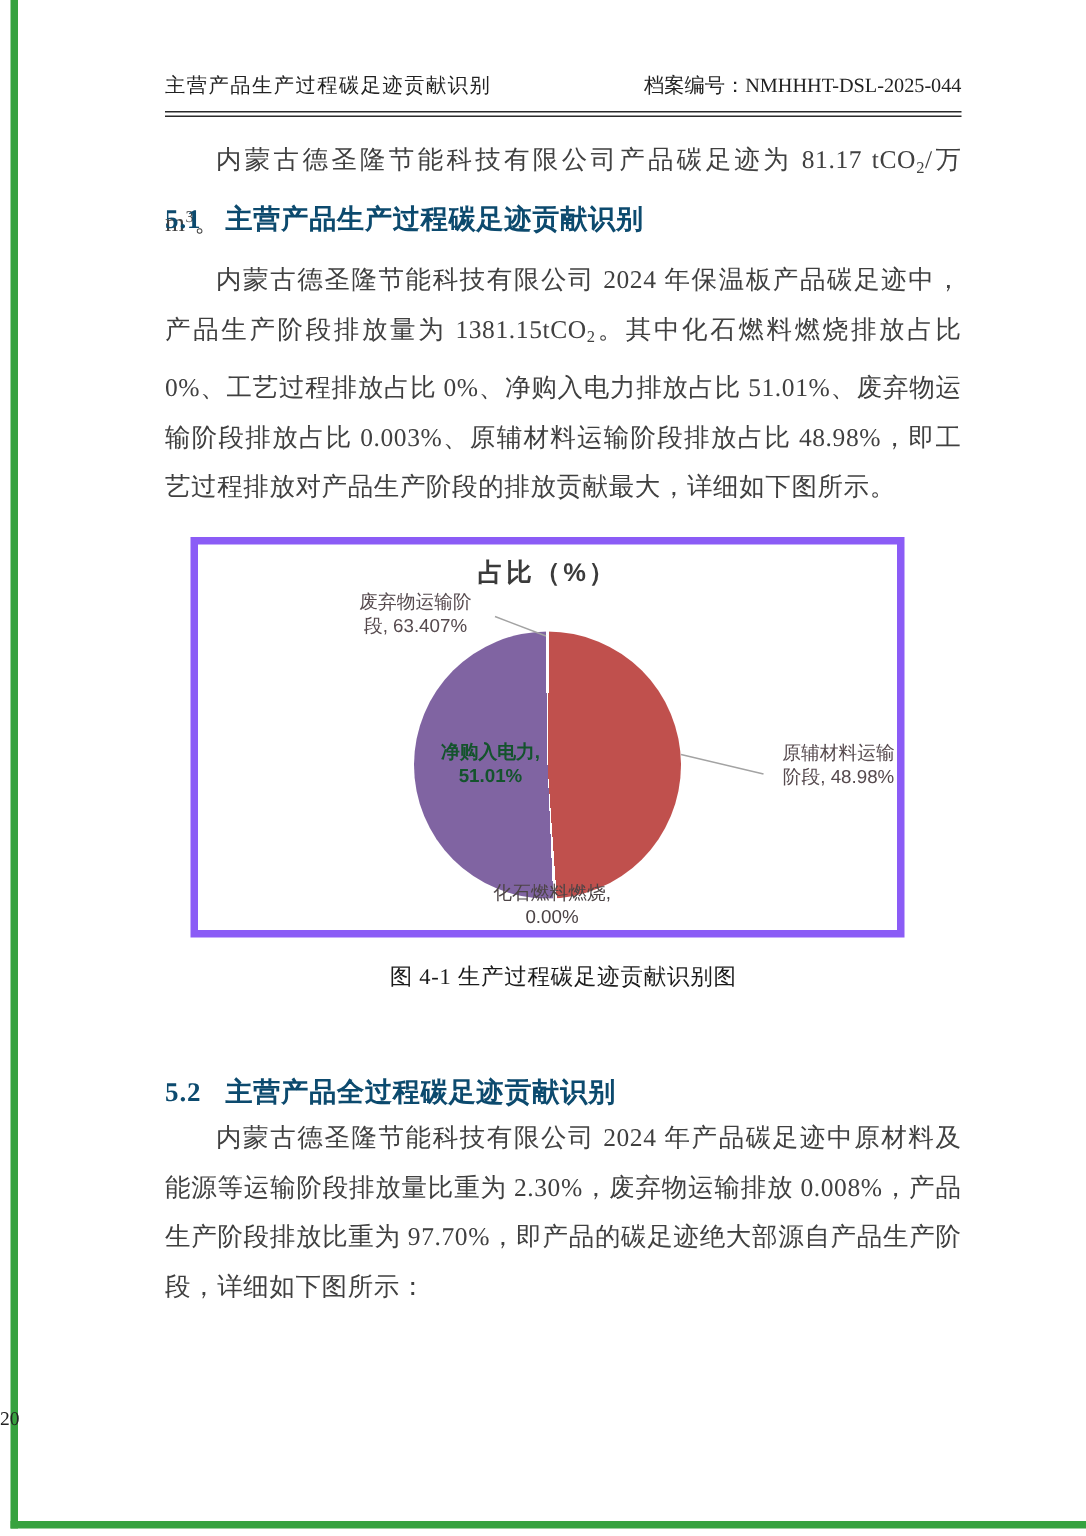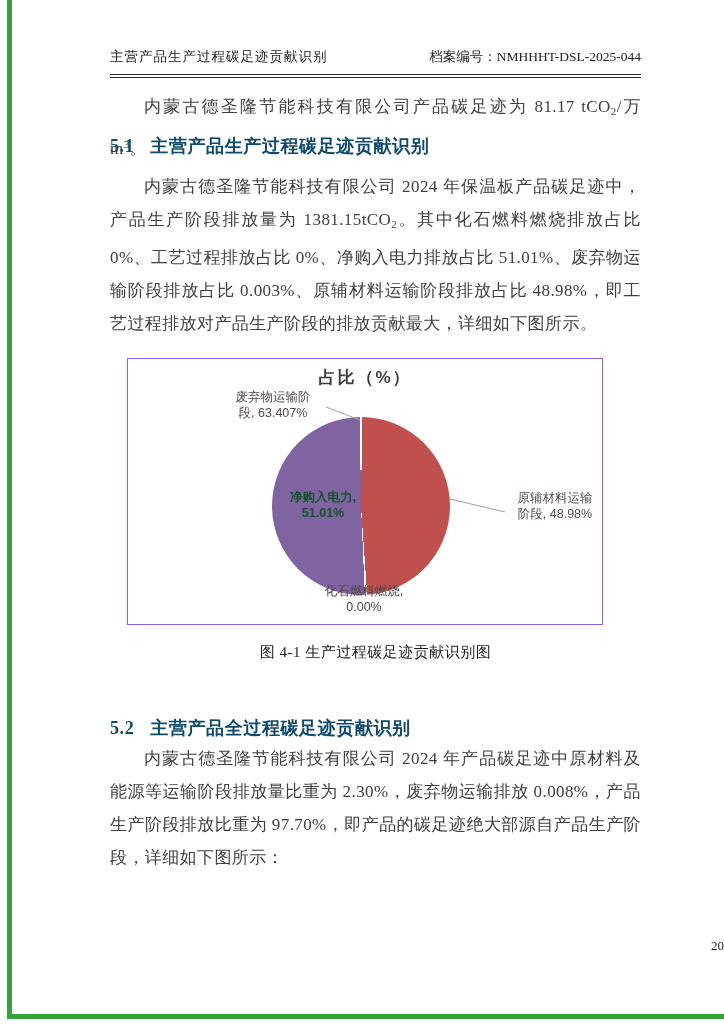--- a/index.html
+++ b/index.html
@@ -57,21 +57,21 @@
     letter-spacing: 0.6px;
   }
   .h51 { top: 134px; }
   .h52 { top: 676px; margin-top: 40px; }
   .heading .num { display: inline-block; margin-right: 16px; }
 
   
   .chart-box {
     position: absolute; left: 127px; top: 358px;
     width: 476px; height: 267px;
-    border: 1px solid #8b5cf6; background: #ffffff;
+    border: 5px solid #8b5cf6; background: #ffffff;
   }
   .chart-title {
     position: absolute; top: 7px; left: 0; width: 100%;
     text-align: center; font-size: 17px; font-weight: 700;
     color: #3b3b3b; letter-spacing: 2px;
     font-family: "Liberation Sans", "DejaVu Sans", sans-serif;
   }
   .pie {
     position: absolute; left: 144px; top: 58px;
     width: 178px; height: 178px; border-radius: 50%;
@@ -89,21 +89,21 @@
   .leader-lines { position: absolute; left: 0; top: 0; }
   .leader-lines line { stroke: #a3a3a3; stroke-width: 1; }
 
   .fig-caption {
     top: 636px; text-align: center;
     font-size: 15px; color: #1a1a1a; letter-spacing: 0.5px;
   }
 
   .page-number {
     position: absolute; top: 938px; left: 0; width: 724px;
-    text-align: right; font-size: 13px; color: #222;
+    text-align: left; font-size: 13px; color: #222;
   }
 </style>
 </head>
 <body>
 
 <div class="page">
 
   <div class="border-left" style="background: rgb(54, 162, 63);"></div>
   <div class="border-bottom" style="background: rgb(54, 162, 63);"></div>
 

